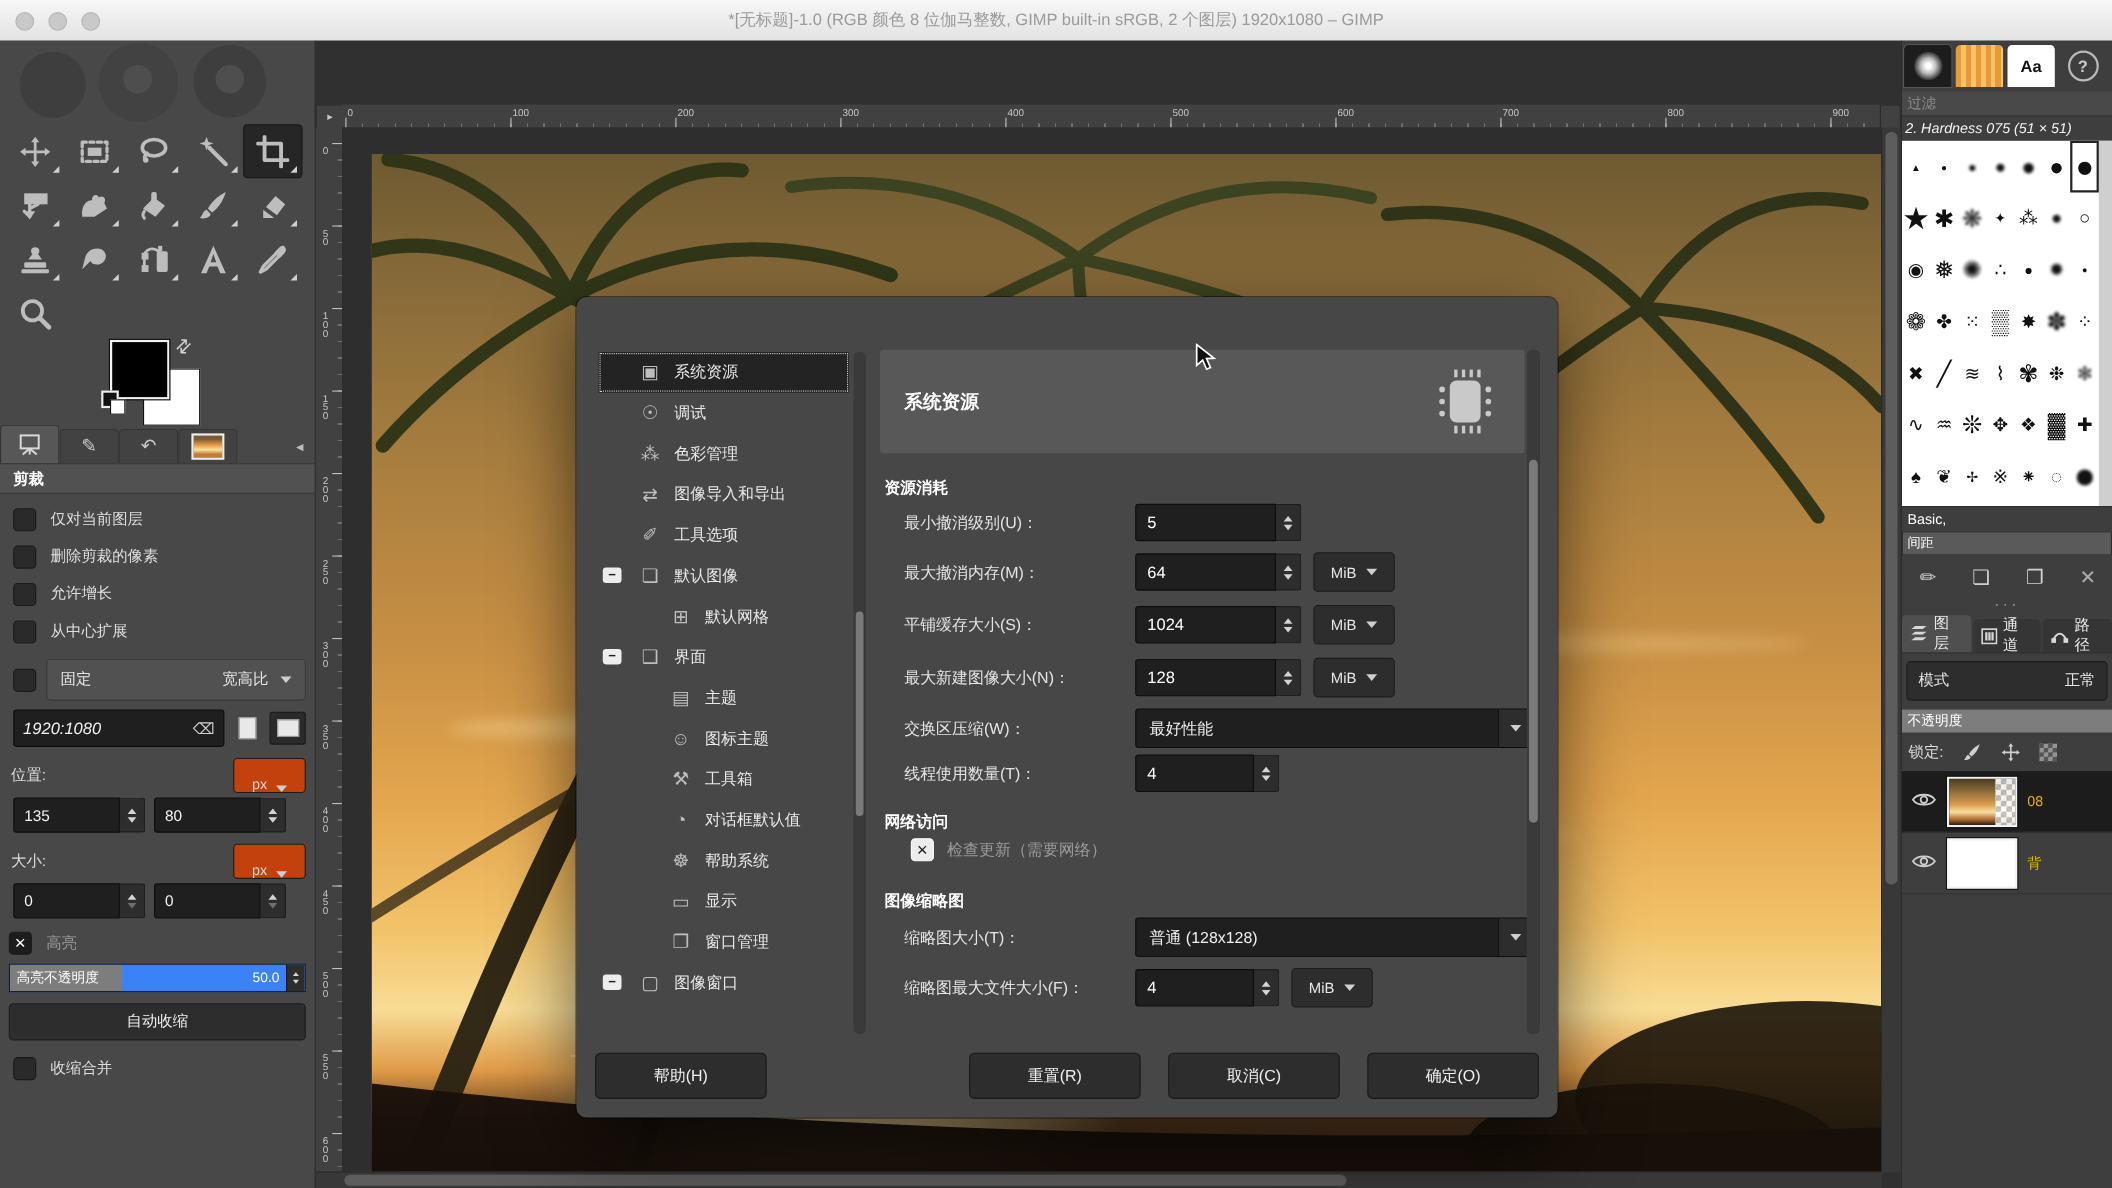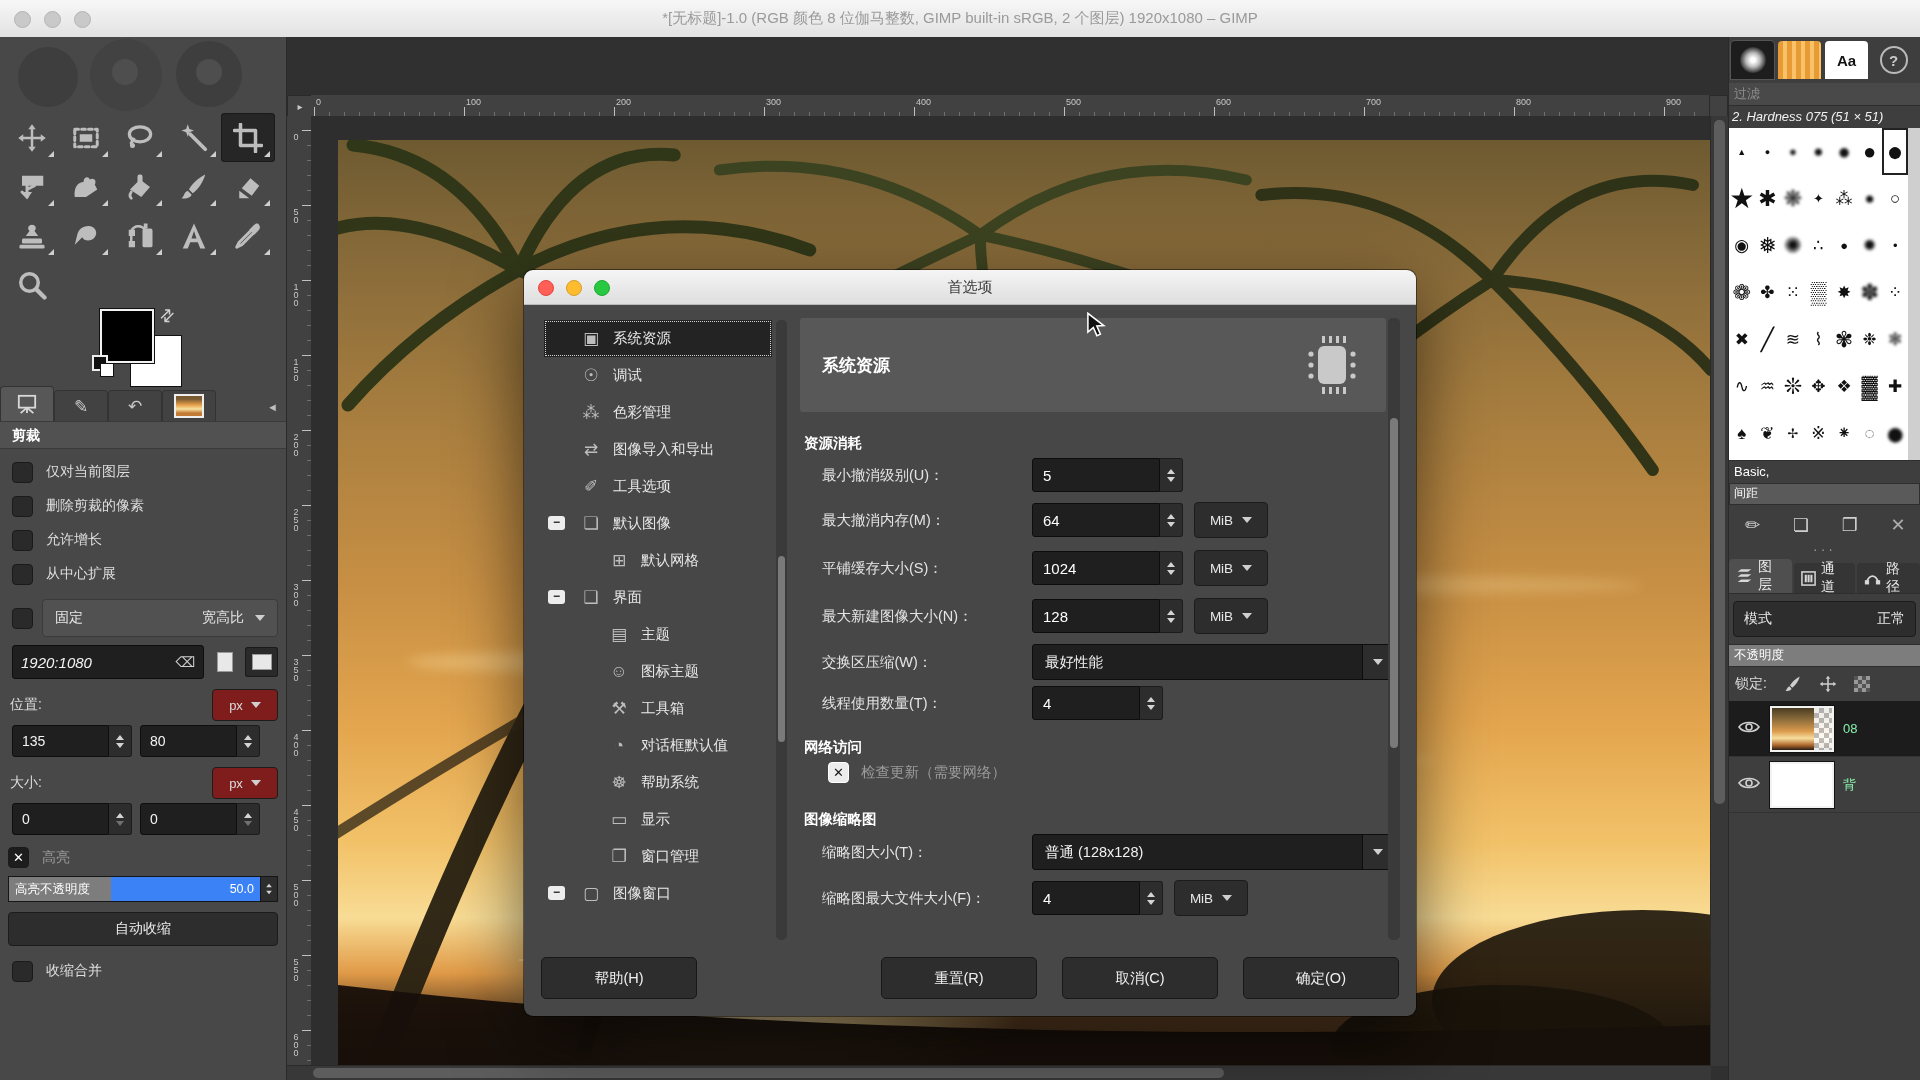--- a/index.html
+++ b/index.html
@@ -57,22 +57,22 @@
         border-top:6px solid #cfcfcf;display:inline-block;}
   .ratio-row{display:flex;align-items:center;margin:8px 8px 0 12px;gap:8px;}
   .ratio-input{width:180px;height:32px;background:#1f1f1f;border:1px solid #0e0e0e;border-radius:3px;
     display:flex;align-items:center;padding:0 8px;font-style:italic;font-size:15px;color:#f2f2f2;}
   .ratio-input .clr{margin-left:auto;font-style:normal;color:#cfcfcf;font-size:14px;}
   .page-btn{width:26px;height:30px;display:flex;align-items:center;justify-content:center;border-radius:3px;}
   .page-btn.pressed{background:#2a2a2a;box-shadow:inset 0 0 0 1px #1b1b1b;width:34px;}
   .sheet-p{width:14px;height:18px;background:#e8e8e8;border:1px solid #999;}
   .sheet-l{width:18px;height:14px;background:#e8e8e8;border:1px solid #999;}
   .unit-row{display:flex;align-items:center;margin:10px 8px 0 10px;font-size:14px;color:#dcdcdc;}
-  .unit-dd{margin-left:auto;width:64px;height:30px;background:#7f1d1d;border:1px solid #1c1c1c;border-radius:4px;
-    display:flex;align-items:center;justify-content:center;gap:8px;font-size:13px;}
+  .unit-dd{margin-left:auto;width:64px;height:30px;background:#c2410c;border:1px solid #1c1c1c;border-radius:4px;
+    display:flex;align-items:flex-end;justify-content:center;gap:8px;font-size:13px;}
   .pair-row{display:flex;align-items:center;margin:4px 8px 0 12px;}
   .spin{display:flex;height:32px;}
   .spin .val{width:86px;background:#1f1f1f;border:1px solid #0e0e0e;border-radius:3px 0 0 3px;
     display:flex;align-items:center;padding-left:9px;font-size:14px;color:#f2f2f2;}
   .steppers{width:22px;background:#2d2d2d;border:1px solid #1c1c1c;border-left:none;border-radius:0 3px 3px 0;
     display:flex;flex-direction:column;align-items:center;justify-content:center;gap:3px;}
   .up{width:0;height:0;border-left:4px solid transparent;border-right:4px solid transparent;border-bottom:5px solid #d4d4d4;}
   .dn{width:0;height:0;border-left:4px solid transparent;border-right:4px solid transparent;border-top:5px solid #d4d4d4;}
   .dn.dim{border-top-color:#6f6f6f;}
   .gap6{width:8px;}
@@ -163,21 +163,21 @@
     background-size:8px 8px;background-position:0 0,4px 4px;}
   .layer-row{display:flex;align-items:center;height:55px;gap:9px;padding-left:8px;border-bottom:1px solid #333;}
   .layer-row.sel{background:#1c1c1c;}
   .layer-thumb{width:60px;height:42px;border:2px solid #f2f2f2;outline:1px solid #111;flex:none;position:relative;overflow:hidden;}
   .lt-img{position:absolute;inset:0;background:
      linear-gradient(90deg, rgba(0,0,0,0) 70%, rgba(0,0,0,0) 70%),
      linear-gradient(180deg,#4b3d22 0%,#86683a 25%,#d99a4c 55%,#f7dd9d 72%,#b06a2e 88%,#2a1c12 100%);}
   .lt-checker{position:absolute;top:0;right:0;bottom:0;width:30%;background:
     linear-gradient(45deg,#bbb 25%,transparent 25%,transparent 75%,#bbb 75%),
     linear-gradient(45deg,#bbb 25%,#fff 25%,#fff 75%,#bbb 75%);background-size:10px 10px;background-position:0 0,5px 5px;opacity:.9;}
-  .layer-name{font-size:13px;color:#86efac;white-space:nowrap;overflow:hidden;}
+  .layer-name{font-size:13px;color:#eab308;white-space:nowrap;overflow:hidden;}
   .eye svg{stroke:#cfcfcf;fill:none;stroke-width:1.6;}
   
   .dialog{position:absolute;left:524px;top:270px;width:892px;height:746px;border-radius:9px;
     background:#474747;box-shadow:0 25px 70px rgba(0,0,0,.6),0 0 0 1px rgba(0,0,0,.45);overflow:hidden;z-index:50;}
   .dlg-titlebar{height:34px;background:linear-gradient(#f5f5f5,#dedede);border-bottom:1px solid #b9b9b9;
     display:flex;align-items:center;justify-content:center;position:relative;}
   .dlg-title{font-size:15px;color:#3c3c3c;}
   .lights{position:absolute;left:14px;top:10px;display:flex;gap:12px;}
   .light{width:14px;height:14px;border-radius:50%;}
   .light.red{background:#ff5f57;border:1px solid #e0443e;}
@@ -802,28 +802,20 @@
               <circle cx="12" cy="8" r="3"></circle>
             </svg>
         </span>
         <span class="layer-thumb" style="background:#fff;"></span>
         <span class="layer-name">背</span>
       </div>
     </aside>
   </div>
 
   <div class="dialog">
-    <div class="dlg-titlebar">
-      <span class="lights">
-        <span class="light red"></span>
-        <span class="light yellow"></span>
-        <span class="light green"></span>
-      </span>
-      <span class="dlg-title">首选项</span>
-    </div>
 
     <div class="pref-list">
 
     <div class="pref-item selected">
 
           <span class="pic">▣</span>
           <span>系统资源</span>
         </div>
         <div class="pref-item">
 

